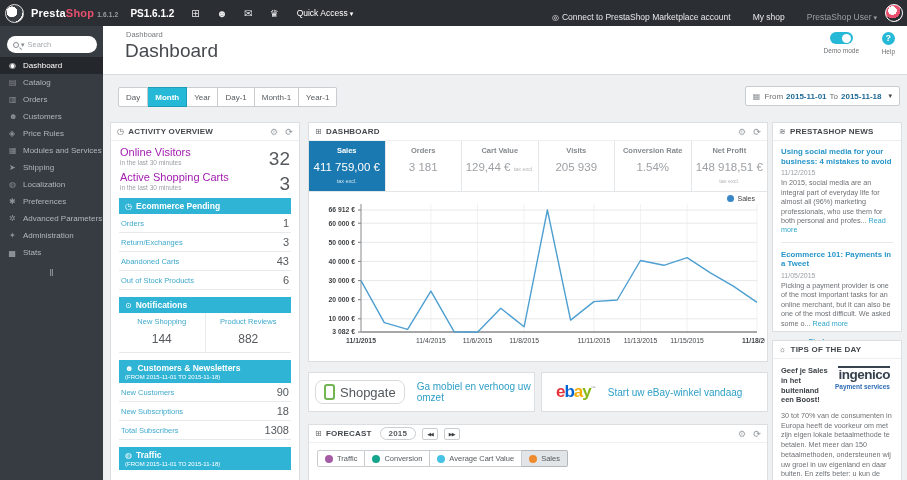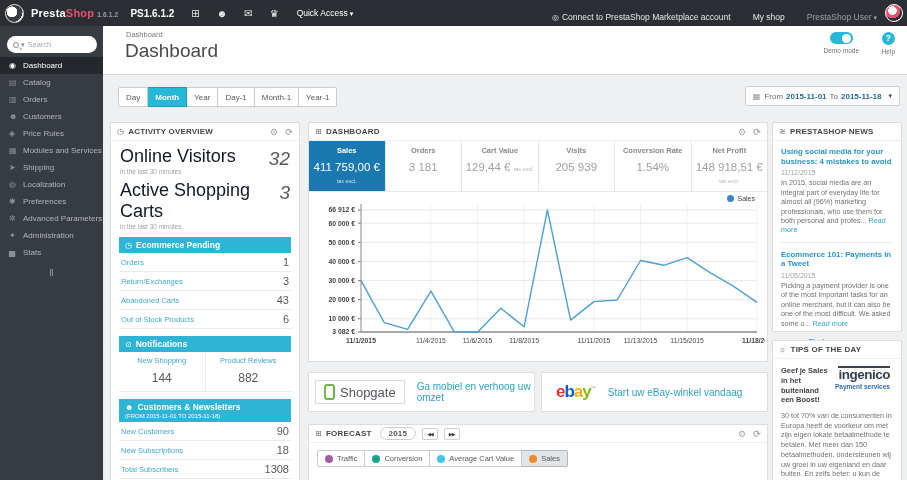--- a/index.html
+++ b/index.html
@@ -72,23 +72,23 @@
   .panel { position:absolute; background:#fff; border:1px solid #dcdfe2; }
   .phead { height:18px; border-bottom:1px solid #edeff1; display:flex; align-items:center; padding:0 6px;
     font-size:8px; font-weight:bold; color:#43474c; letter-spacing:.2px; }
   .phead .pic { margin-right:4px; color:#6a6e72; font-size:8px; font-weight:normal; }
   .ptools { margin-left:auto; color:#a4a8ac; font-size:9px; display:flex; gap:7px; }
   .ptools span { cursor:pointer; }
 
   
   .p-activity { left:110px; top:122px; width:190px; height:420px; }
   .big-metric { padding:5px 9px 0 9px; }
-  .big-metric .bm-label { font-size:18px; color:#0f172a; cursor:pointer; }
+  .big-metric .bm-label { font-size:11px; color:#a21caf; cursor:pointer; }
   .big-metric .bm-sub { font-size:6.5px; color:#9b9fa3; margin-top:1px; }
-  .big-metric .bm-value { float:right; font-size:19px; color:#55595d; margin-top:2px;font-style:italic; }
+  .big-metric .bm-value { float:right; font-size:19px; color:#55595d; margin-top:2px; }
   .section { margin:7px 8px 0 8px; }
   .sec-head { background:#30b4d6; color:#fff; font-size:8.5px; font-weight:bold; padding:3px 6px; }
   .sec-head .sic { margin-right:4px; font-weight:normal; font-size:8px; }
   .sec-head .sub { display:block; font-size:6px; font-weight:normal; margin-top:1px; }
   .srow { display:flex; align-items:center; height:19px; border-bottom:1px solid #e7eaec; padding:0 2px; }
   .srow .rlabel { font-size:7.5px; color:#3fa9cb; cursor:pointer; }
   .srow .rvalue { margin-left:auto; font-size:11px; color:#55595d; }
   .ncols { display:flex; border-bottom:1px solid #e7eaec; }
   .ncol { flex:1; text-align:center; padding:4px 0 6px 0; }
   .ncol + .ncol { border-left:1px solid #e7eaec; }
@@ -109,21 +109,21 @@
   .tab.active .tax { color:#cfe3f0; }
   .chartwrap { position:relative; padding:2px 4px; }
   .legend { position:absolute; top:3px; right:12px; font-size:7px; color:#3b3e42; display:flex; align-items:center; }
   .ldot { width:7px; height:7px; border-radius:50%; margin-right:3px; }
 
   
   .banner { position:absolute; top:372px; height:40px; background:#fff; border:1px solid #dcdfe2;
     display:flex; align-items:center; }
   .b-shopgate { left:308px; width:227px; }
   .b-ebay { left:541px; width:227px; }
-  .sg-logo { display:flex; align-items:center; border:1px solid #d7dadd; border-radius:0; padding:3px 8px; margin-left:6px; }
+  .sg-logo { display:flex; align-items:center; border:1px solid #d7dadd; border-radius:8px; padding:3px 8px; margin-left:6px; }
   .sg-phone { width:11px; height:16px; border:2px solid #72b352; border-radius:3px; margin-right:5px; }
   .sg-text { font-size:13px; color:#53585d; font-weight:500; }
   .b-link { font-size:10px; color:#2f9fc6; margin-left:12px; cursor:pointer; }
   .ebay-logo { font-size:17px; font-weight:bold; letter-spacing:-1px; margin-left:14px; }
   .ebay-logo .tm { font-size:5px; color:#9da1a5; vertical-align:super; letter-spacing:0; }
 
   
   .p-forecast { left:308px; top:424px; width:460px; height:70px; }
   .year-badge { border:1px solid #c9cdd0; border-radius:8px; padding:1px 8px; font-size:8px; color:#55595d;
     margin-left:8px; font-weight:bold; }

